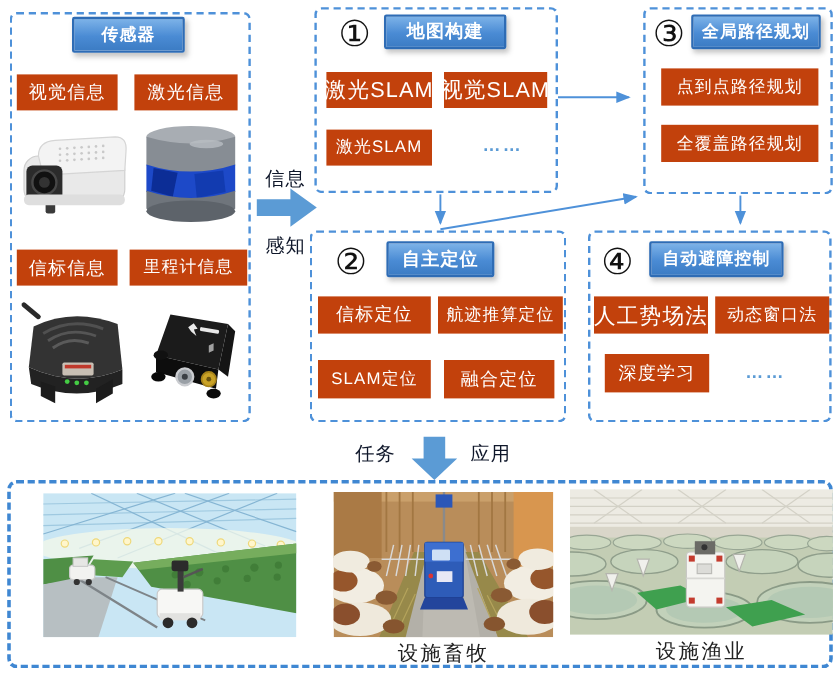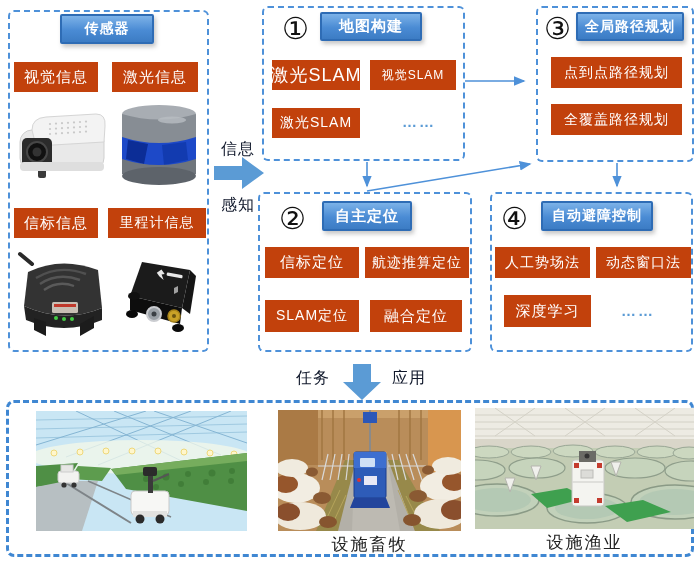--- a/index.html
+++ b/index.html
@@ -152,21 +152,21 @@
     </svg>
   </div>
 
   <div class="flow-label" style="left:212px;top:138px;width:52px;height:22px;">信息</div>
   <div class="flow-label" style="left:212px;top:194px;width:52px;height:22px;">感知</div>
 
   <div class="panel" style="left:262px;top:6px;width:203px;height:155px;">
     <div class="circle-num" style="left:18px;top:6px;">①</div>
     <div class="title-btn" style="left:56px;top:4px;width:102px;height:29px;">地图构建</div>
     <div class="chip" style="left:8px;top:52px;width:88px;height:30px;font-size:18px;">激光SLAM</div>
-    <div class="chip" style="left:106px;top:52px;width:86px;height:30px;font-size:12px;">视觉SLAM</div>
+    <div class="chip" style="left:106px;top:52px;width:86px;height:30px;font-size:18px;">视觉SLAM</div>
     <div class="chip" style="left:8px;top:100px;width:88px;height:30px;font-size:14px;">激光SLAM</div>
     <div class="dots" style="left:120px;top:96px;width:70px;height:34px;">……</div>
   </div>
 
   <div class="panel" style="left:536px;top:6px;width:158px;height:156px;">
     <div class="circle-num" style="left:6px;top:6px;">③</div>
     <div class="title-btn" style="left:38px;top:4px;width:108px;height:29px;font-size:14px;">全局路径规划</div>
     <div class="chip" style="left:13px;top:49px;width:131px;height:31px;font-size:14px;">点到点路径规划</div>
     <div class="chip" style="left:13px;top:96px;width:131px;height:31px;font-size:14px;">全覆盖路径规划</div>
   </div>
@@ -176,21 +176,21 @@
     <div class="title-btn" style="left:62px;top:7px;width:90px;height:30px;">自主定位</div>
     <div class="chip" style="left:5px;top:53px;width:94px;height:31px;">信标定位</div>
     <div class="chip" style="left:105px;top:53px;width:104px;height:31px;font-size:14px;">航迹推算定位</div>
     <div class="chip" style="left:5px;top:106px;width:94px;height:32px;font-size:14px;">SLAM定位</div>
     <div class="chip" style="left:110px;top:106px;width:92px;height:32px;">融合定位</div>
   </div>
 
   <div class="panel" style="left:490px;top:192px;width:203px;height:160px;">
     <div class="circle-num" style="left:9px;top:10px;">④</div>
     <div class="title-btn" style="left:49px;top:7px;width:112px;height:30px;font-size:14px;">自动避障控制</div>
-    <div class="chip" style="left:3px;top:53px;width:95px;height:31px;font-size:14px;">人工势场法</div>
+    <div class="chip" style="left:3px;top:53px;width:95px;height:31px;font-size:18px;">人工势场法</div>
     <div class="chip" style="left:104px;top:53px;width:95px;height:31px;font-size:14px;">动态窗口法</div>
     <div class="chip" style="left:12px;top:101px;width:87px;height:32px;">深度学习</div>
     <div class="dots" style="left:113px;top:99px;width:66px;height:34px;">……</div>
   </div>
 
   <div class="flow-label" style="left:290px;top:366px;width:46px;height:24px;">任务</div>
   <div class="flow-label" style="left:386px;top:366px;width:46px;height:24px;">应用</div>
 
   <div class="panel apps-panel" style="left:6px;top:400px;width:688px;height:157px;">
 

